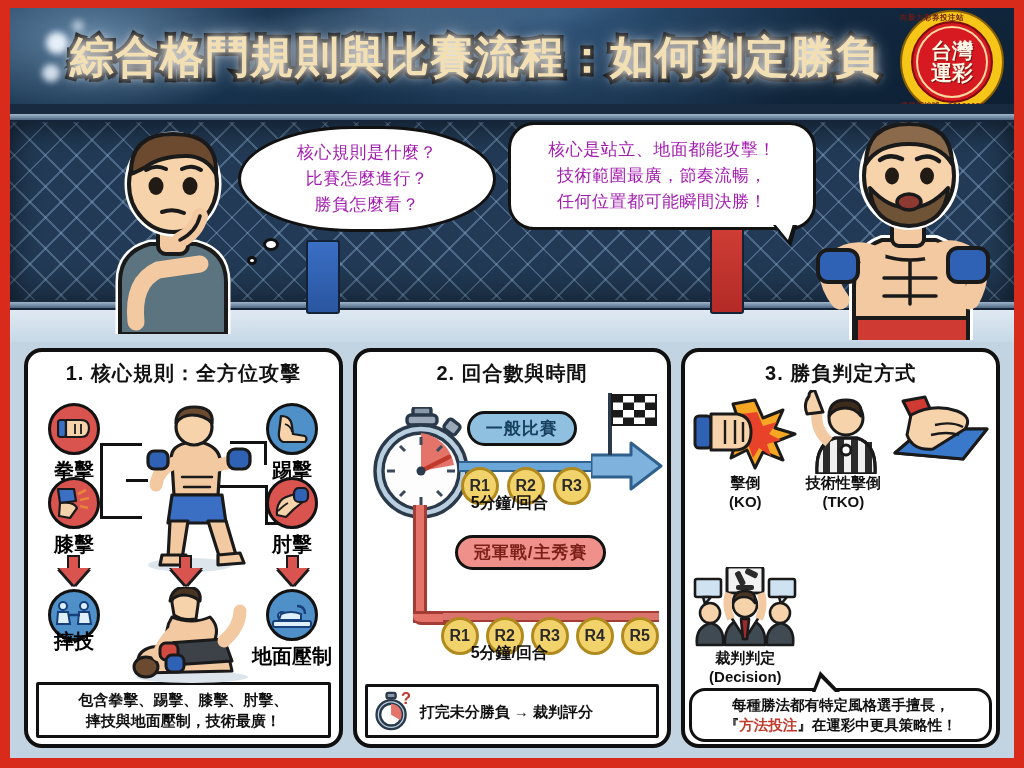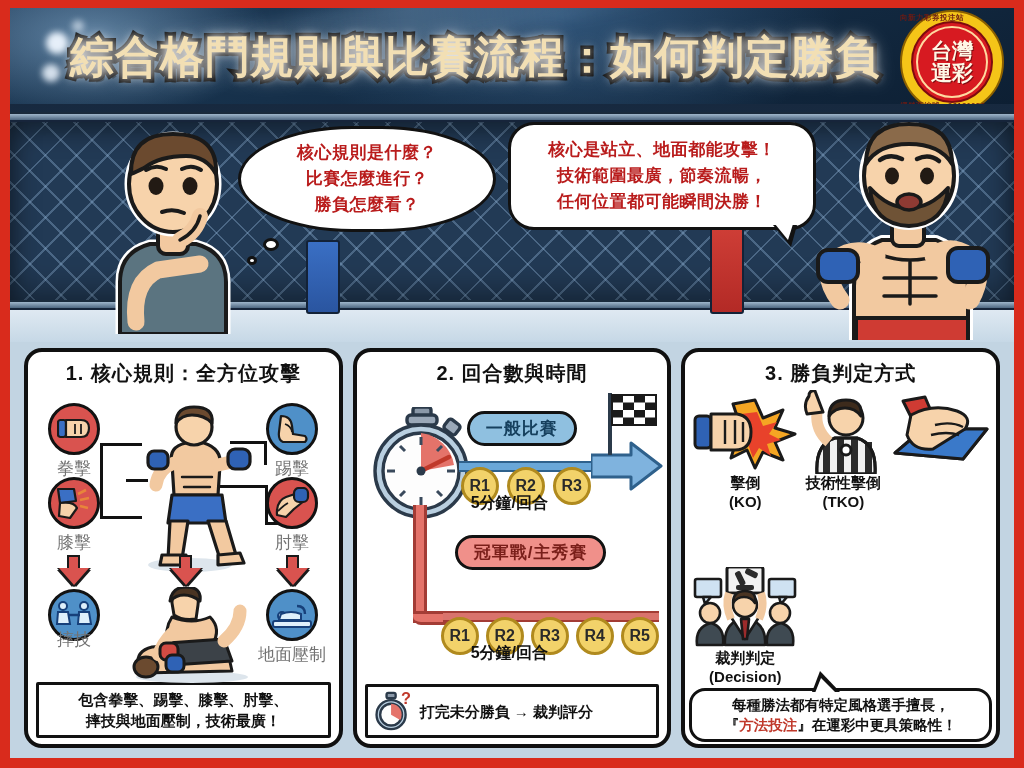--- a/index.html
+++ b/index.html
@@ -125,21 +125,21 @@
   .char-right { left: 800px; top: 0px; }
 
   
   .bubble {
     position: absolute; background: #ffffff; border: 3px solid #121212;
     border-radius: 46%/52%;
     display: flex; align-items: center; justify-content: center;
     text-align: center;
   }
   .bubble p {
-    font-size: 17px; line-height: 26px; font-weight: bold; color: #b91c1c;
+    font-size: 17px; line-height: 26px; font-weight: normal; color: #a21caf;
     letter-spacing: .5px; white-space: pre-line;
   }
   .bubble-left { left: 228px; top: 22px; width: 258px; height: 106px; }
   .bubble-right {
     left: 498px; top: 18px; width: 308px; height: 108px;
     border-radius: 26px;
   }
   .tail-dot {
     position: absolute; background: #fff; border: 3px solid #121212; border-radius: 50%;
   }
@@ -179,21 +179,21 @@
   }
 
   
   .icon-circle {
     position: absolute; border-radius: 50%; border: 3px solid #121212;
     display: flex; align-items: center; justify-content: center;
   }
   .icon-circle.red { background: #d9534f; }
   .icon-circle.blue { background: #4f90c8; }
   .icon-label {
-    position: absolute; text-align: center; font-size: 17px; font-weight: normal; color: #737373;
+    position: absolute; text-align: center; font-size: 20px; font-weight: bold; color: #000000;
     white-space: nowrap;
   }
   .conn { position: absolute; background: #121212; }
   .ad-stem { position: absolute; width: 13px; background: #d9534f; border: 2px solid #1a1a1a; border-bottom: none; }
   .ad-head {
     position: absolute; width: 0; height: 0;
     border-left: 15px solid transparent; border-right: 15px solid transparent;
     border-top: 17px solid #d9534f;
     filter: drop-shadow(0 2px 0 #1a1a1a) drop-shadow(2px 0 0 #1a1a1a) drop-shadow(-2px 0 0 #1a1a1a);
   }

